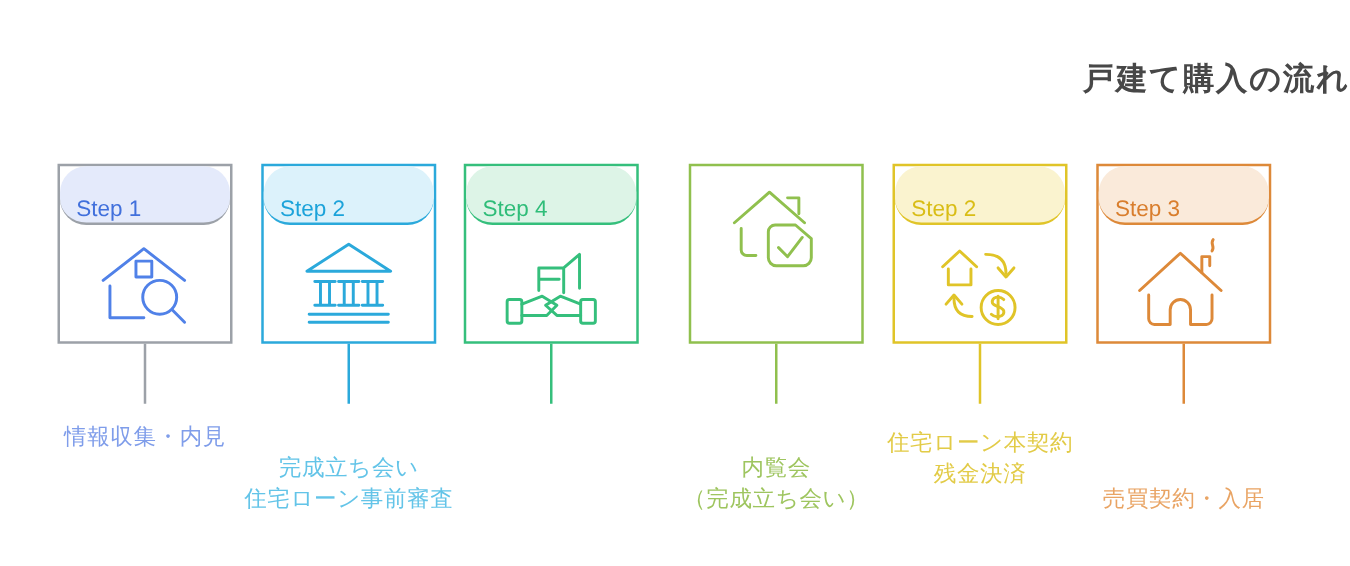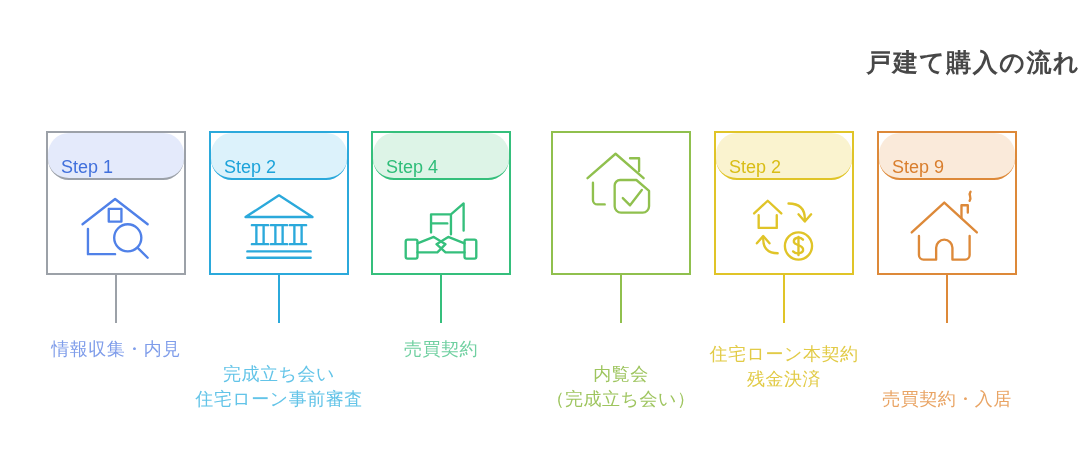--- a/index.html
+++ b/index.html
@@ -94,21 +94,20 @@
         <svg width="86" height="76" viewBox="0 0 90 84" fill="none" stroke="currentColor" stroke-width="2.6" stroke-linecap="round" stroke-linejoin="round">
           <path d="M34 48 V28 H56 M34 38 H52 M56 28 V50 M56 28 L70 16 V46"></path>
           <rect x="6" y="56" width="13" height="21" rx="2"></rect>
           <rect x="71" y="56" width="13" height="21" rx="2"></rect>
           <path d="M19 60 L37 53 L50 61 L41 70 L19 70"></path>
           <path d="M71 60 L53 53 L40 61 L50 70 L71 70"></path>
         </svg>
       </div>
     </div>
     <div class="connector"></div>
-    <div class="caption">売買契約</div>
   </div>
 
   <div class="step s3" style="--border: #90C04E; --hbg: #EAF4D6; --txt: #84B93B; --icon: #90C04E; --cap: #9EC55F;">
     <div class="card">
       <div class="card-body">
         <svg width="86" height="76" viewBox="0 0 90 84" fill="none" stroke="currentColor" stroke-width="2.6" stroke-linecap="round" stroke-linejoin="round">
           <path d="M8 40 L39 13 L70 40"></path>
           <path d="M55 18 H65 V32"></path>
           <path d="M14 45 V64 A5 5 0 0 0 19 69 H27"></path>
           <path d="M44 42 H62 L76 54 V71 A7 7 0 0 1 69 78 H45 A7 7 0 0 1 38 71 V48 A6 6 0 0 1 44 42 Z"></path>
@@ -141,21 +140,21 @@
       </div>
     </div>
     <div class="connector"></div>
     <div class="caption">住宅ローン本契約
 残金決済</div>
   </div>
 
   <div class="step s5" style="--border: #DD8939; --hbg: #FAEADA; --txt: #D97E2D; --icon: #DD8939; --cap: #E9A464;">
     <div class="card">
       <div class="card-header">
-        <span>Step 9</span>
+        <span>Step 3</span>
       </div>
       <div class="card-body">
         <svg width="86" height="76" viewBox="0 0 90 84" fill="none" stroke="currentColor" stroke-width="2.6" stroke-linecap="round" stroke-linejoin="round">
           <path d="M6 48 L42 15 L78 48"></path>
           <path d="M61 32 V18 H68 V26"></path>
           <path d="M70 13 C73 9 68 7 71 3"></path>
           <path d="M14 52 V73 A5 5 0 0 0 19 78 H33 V65 A9 9 0 0 1 51 65 V78 H65 A5 5 0 0 0 70 73 V52"></path>
         </svg>
       </div>
     </div>

